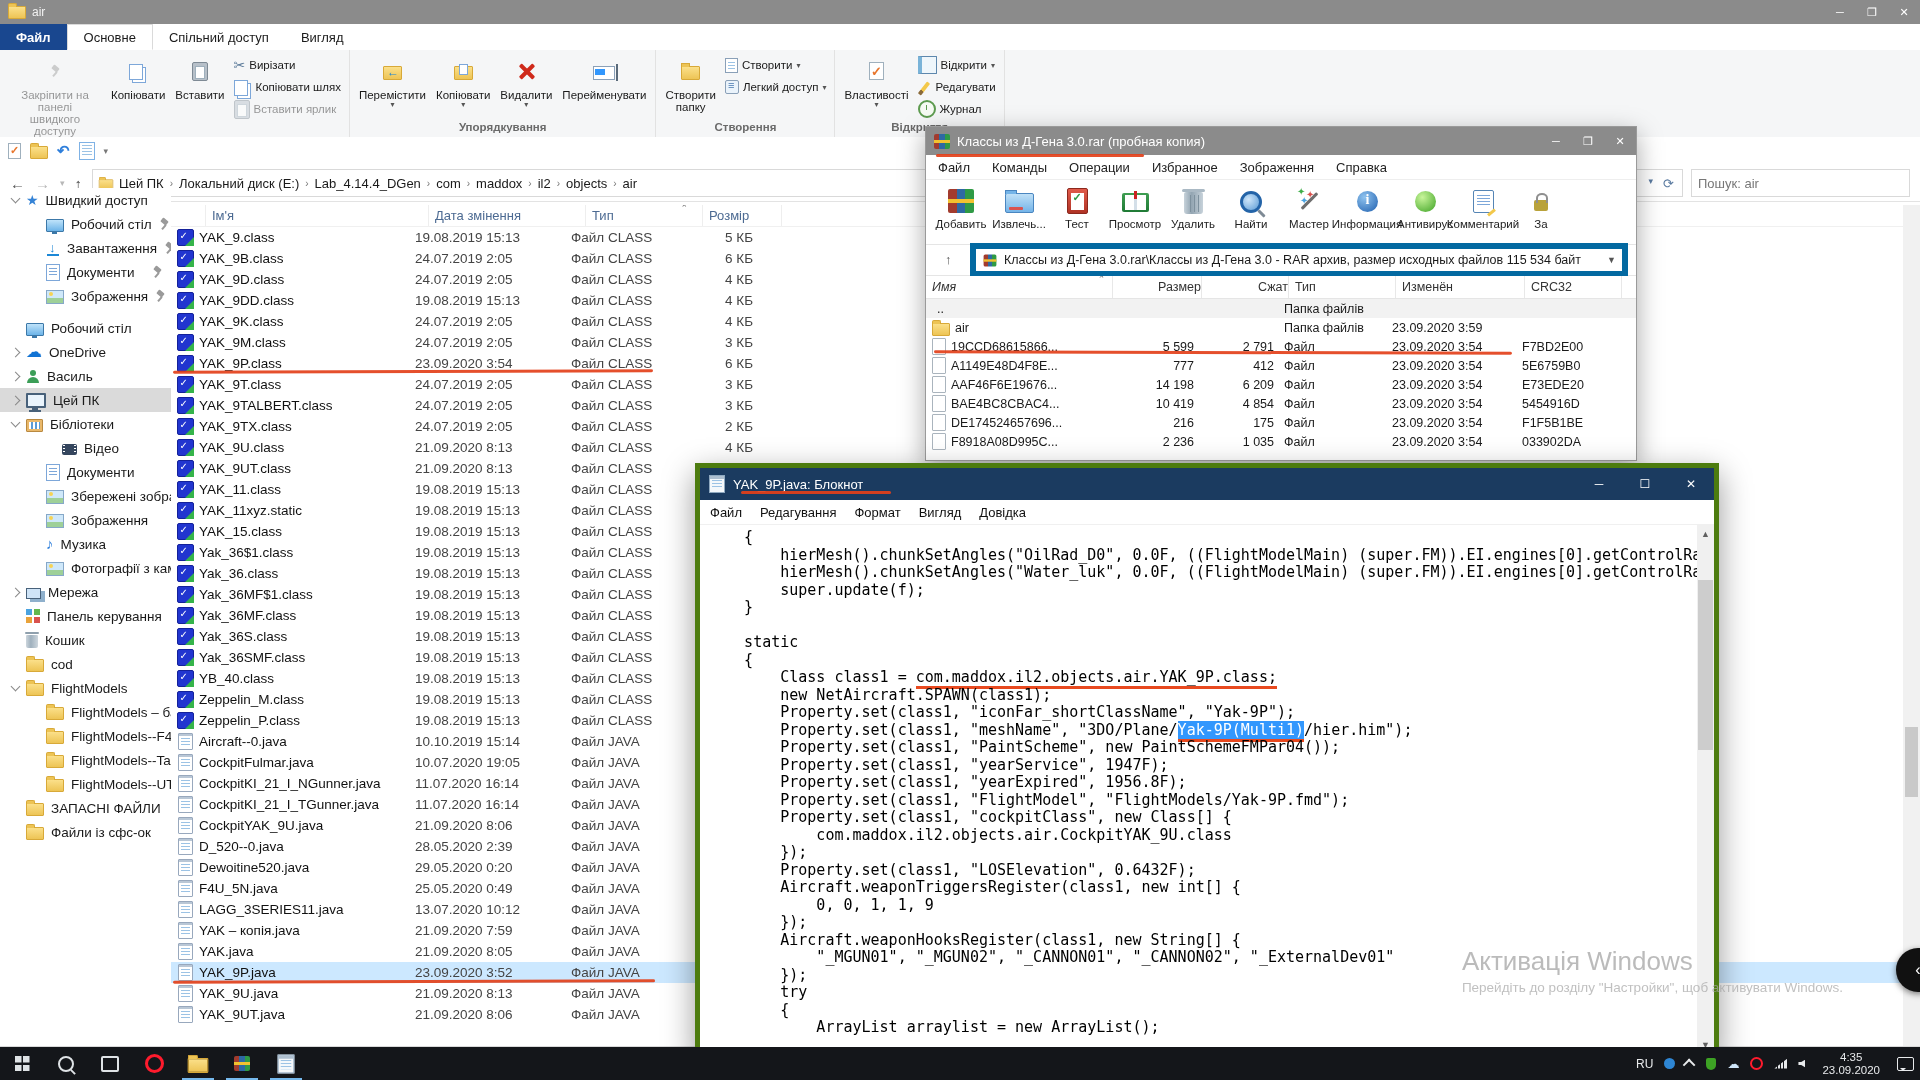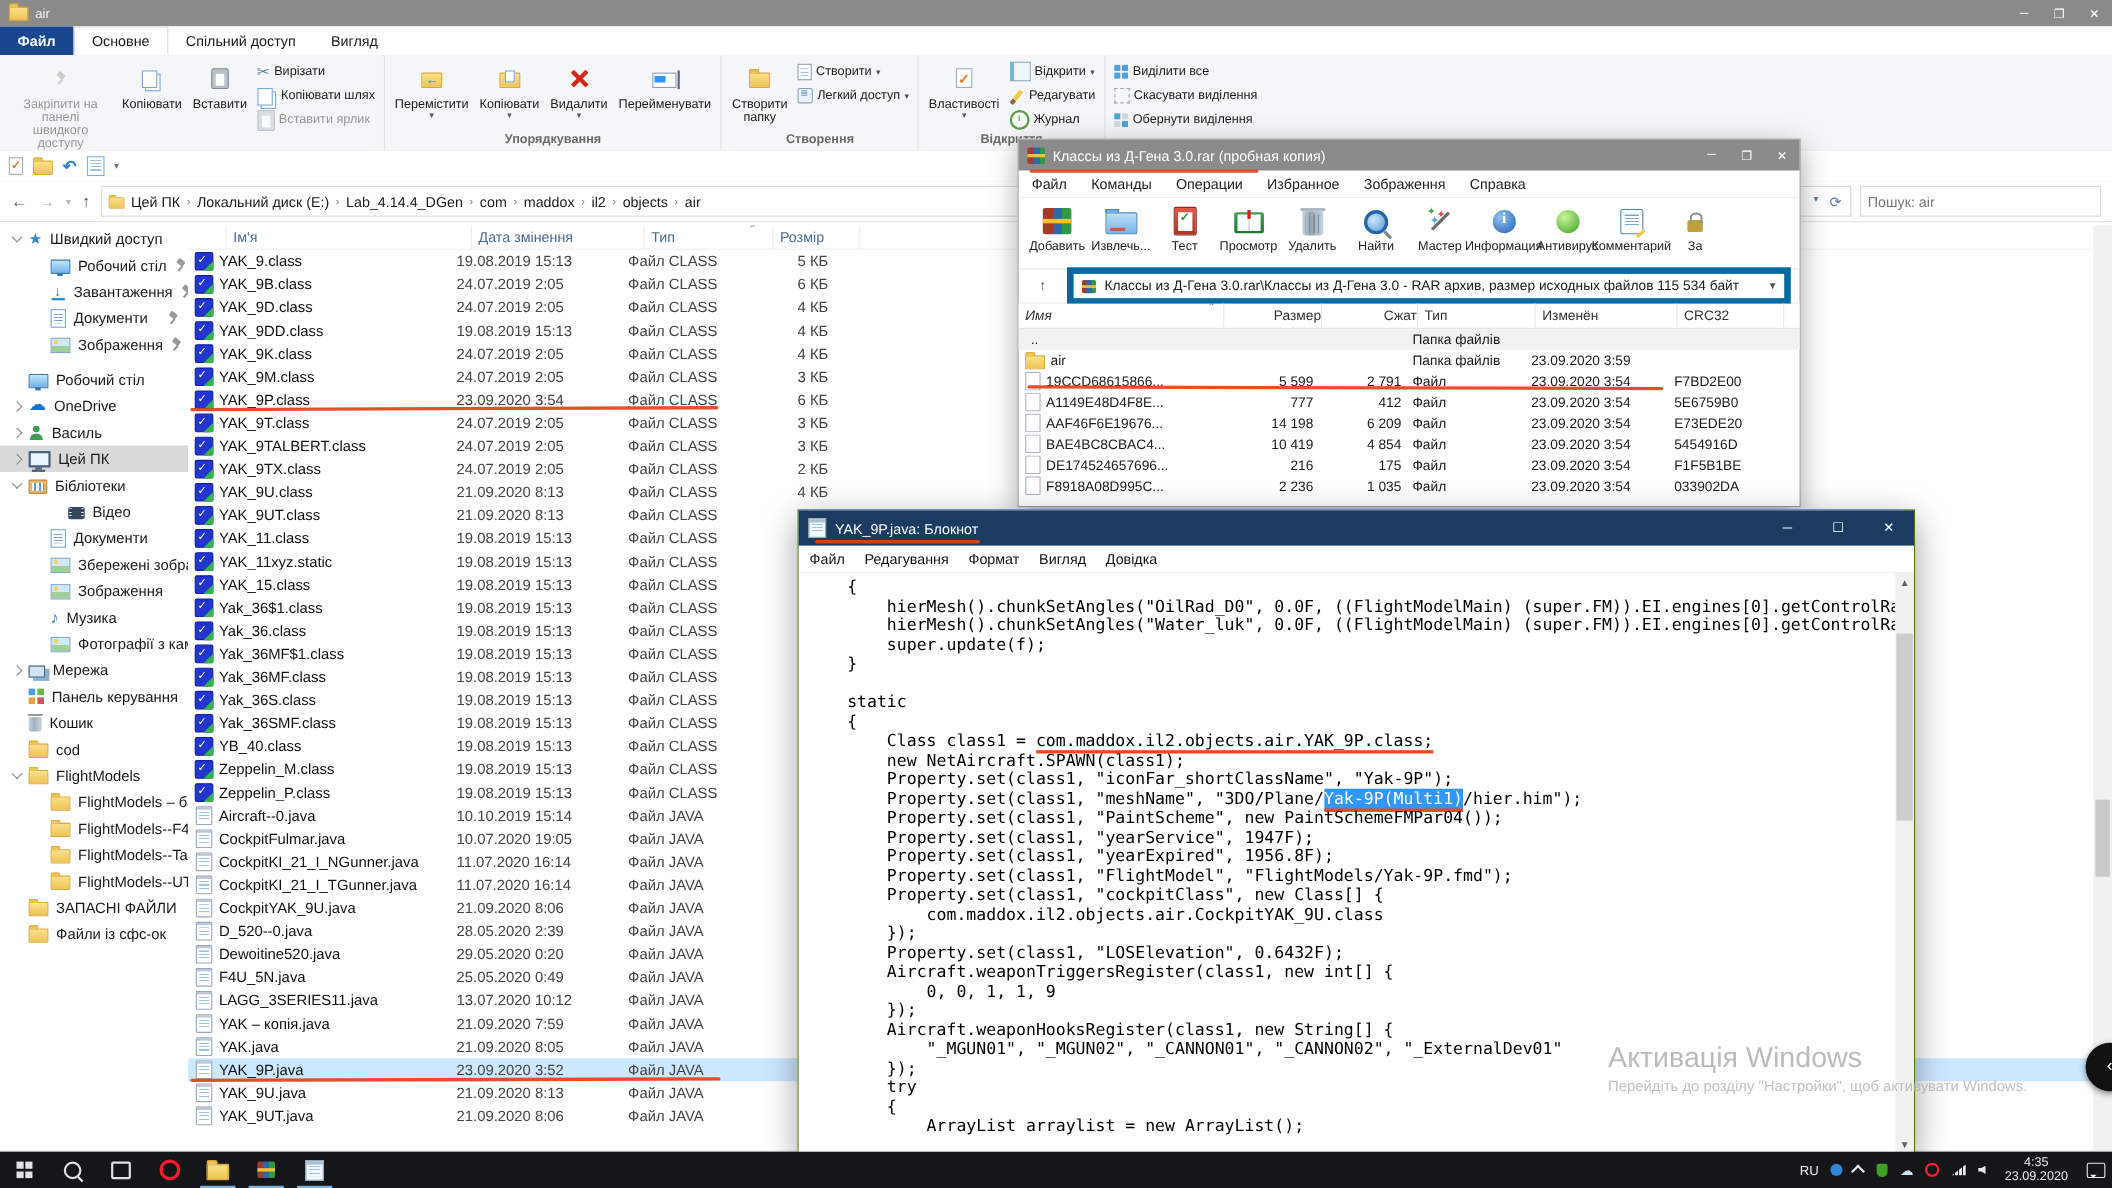--- a/index.html
+++ b/index.html
@@ -31,21 +31,21 @@
   .disabled{opacity:.45;}
   .ex-qat{position:absolute;left:0;top:137px;right:0;height:28px;background:#fff;display:flex;align-items:center;gap:9px;padding-left:8px;border-bottom:1px solid #eee;}
   .ex-nav{position:absolute;left:0;top:165px;right:0;height:36px;background:#fff;display:flex;align-items:center;border-bottom:1px solid #e3e3e3;}
   .nav-arrows{display:flex;align-items:center;gap:10px;padding:0 10px;color:#555;font-size:15px;}
   .nav-dim{color:#b8b8b8;}
   .crumb-box{flex:1;height:26px;border:1px solid #d9d9d9;display:flex;align-items:center;padding:0 4px;margin-right:8px;font-size:13px;}
   .crumb{padding:0 4px;white-space:nowrap;}
   .crumb-sep{color:#777;font-size:10px;padding:0 2px;}
   .crumb-right{margin-left:auto;display:flex;gap:10px;color:#5a7aa0;font-size:13px;padding-right:4px;}
   .search-box{width:205px;height:26px;border:1px solid #d9d9d9;margin-right:10px;display:flex;align-items:center;padding:0 6px;color:#777;font-size:13px;}
-  .ex-sidebar{position:absolute;left:0;top:205px;width:171px;bottom:33px;background:#fff;overflow:hidden;font-size:13.5px;}
+  .ex-sidebar{position:absolute;left:0;top:188px;width:171px;bottom:33px;background:#fff;overflow:hidden;font-size:13.5px;}
   .sb-item{height:24px;display:flex;align-items:center;gap:7px;white-space:nowrap;overflow:hidden;}
   .sb-item.sel{background:#dadada;}
   .sb-pin{margin-left:auto;margin-right:8px;}
   .chev{width:6px;height:6px;border-right:1.5px solid #888;border-bottom:1.5px solid #888;flex:none;}
   .chev.exp{transform:rotate(45deg);margin-top:-3px;}
   .chev.col{transform:rotate(-45deg);}
   .chev.none{visibility:hidden;}
   .ex-filelist{position:absolute;left:171px;top:205px;right:17px;bottom:33px;overflow:hidden;}
   .fl-header{display:flex;height:21px;color:#4c6a92;font-size:13px;align-items:center;border-bottom:1px solid #f0f0f0;}
   .fl-header .c{border-right:1px solid #eee;height:100%;display:flex;align-items:center;padding-left:6px;position:relative;}
@@ -82,21 +82,21 @@
   .wr-row{display:flex;height:19px;align-items:center;}
   .wr-row:nth-child(1){background:#f2f2f2;}
   .wc-name{width:180px;display:flex;align-items:center;gap:5px;padding-left:6px;white-space:nowrap;overflow:hidden;}
   .wc-size{width:82px;text-align:right;}
   .wc-packed{width:80px;text-align:right;}
   .wc-type{width:100px;padding-left:10px;}
   .wc-mod{width:122px;padding-left:8px;}
   .wc-crc{width:90px;padding-left:8px;}
 
   
-  #notepad{position:absolute;left:725px;top:463px;width:1014px;height:585px;background:#fff;border:1px solid #4d7c0f;box-shadow:0 10px 30px rgba(0,0,0,.4);z-index:60;}
+  #notepad{position:absolute;left:695px;top:463px;width:1014px;height:585px;background:#fff;border:5px solid #4d7c0f;box-shadow:0 10px 30px rgba(0,0,0,.4);z-index:60;}
   .np-titlebar{height:32px;background:#1b3b60;color:#fff;display:flex;align-items:center;font-size:13px;}
   .np-titlebar .t-ic{margin:0 8px 0 9px;}
   .np-capbtn{width:46px;height:100%;display:flex;align-items:center;justify-content:center;color:#fff;font-size:12px;}
   .np-menubar{height:24px;display:flex;align-items:center;gap:18px;padding-left:10px;font-size:13px;border-bottom:1px solid #f0f0f0;color:#111;}
   .np-code{position:absolute;left:0;top:57px;right:17px;bottom:0;overflow:hidden;padding:4px 0 0 8px;
     font-family:"DejaVu Sans Mono","Liberation Mono",monospace;font-size:15px;line-height:17.5px;color:#000;white-space:pre;}
   .code-line{height:17.5px;}
   .code-sel{background:#3297fd;color:#fff;}
   .code-mark{border-bottom:3px solid #e8491f;}
   .np-scroll{position:absolute;right:0;top:57px;width:17px;bottom:0;background:#f0f0f0;}
@@ -382,36 +382,20 @@
               </div>
               <div class="rb-small">
                 <span class="ic i-history"></span>
                 <span>Журнал</span>
               </div>
             </div>
           </div>
           <div class="rb-label">Відкриття</div>
         </div>
         <div class="rb-group">
-          <div class="rb-btns">
-            <div class="rb-smallcol">
-              <div class="rb-small">
-                <span class="ic i-selall"></span>
-                <span>Виділити все</span>
-              </div>
-              <div class="rb-small">
-                <span class="ic i-selnone"></span>
-                <span>Скасувати виділення</span>
-              </div>
-              <div class="rb-small">
-                <span class="ic i-selinv"></span>
-                <span>Обернути виділення</span>
-              </div>
-            </div>
-          </div>
           <div class="rb-label"></div>
         </div>
       </div>
     <div class="ex-qat">
       <span class="ic i-qcheck"></span>
       <span class="ic i-folder"></span>
       <span class="ic i-undo"></span>
       <span class="ic i-listbox"></span>
       <span style="color:#777;font-size:9px">▾</span>
     </div>

